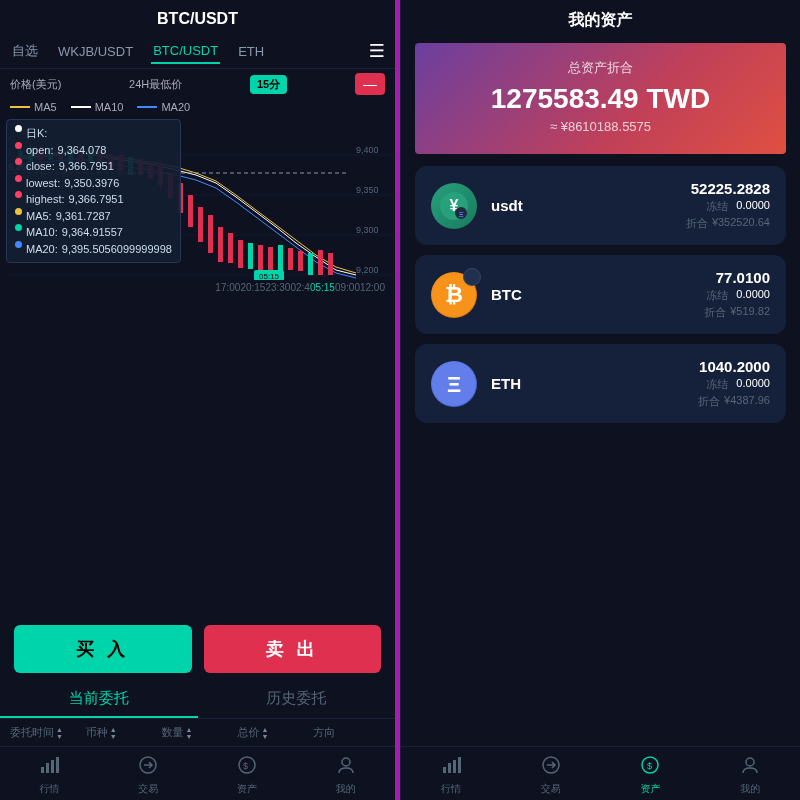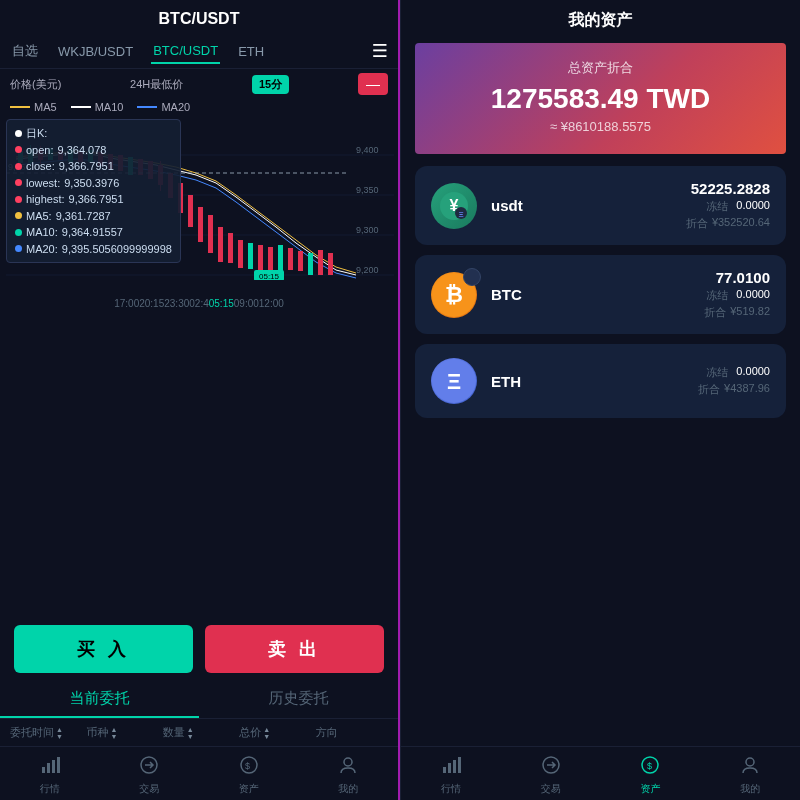--- a/index.html
+++ b/index.html
@@ -12,21 +12,21 @@
       overflow: hidden;
     }
 
     
     .left-panel {
       width: 400px;
       height: 800px;
       background: #0d1120;
       display: flex;
       flex-direction: column;
-      border-right: 2px solid #a21caf;
+      border-right: 5px solid #a21caf;
     }
 
     .left-header {
       text-align: center;
       color: #fff;
       font-size: 16px;
       padding: 10px 0 6px;
       font-weight: 600;
     }
 
@@ -120,21 +120,21 @@
       background: rgba(20,30,50,0.92);
       border: 1px solid #2a3555;
       padding: 5px 8px;
       border-radius: 4px;
       z-index: 10;
       min-width: 170px;
     }
 
     .tooltip-row {
       display: flex;
-      align-items: center;
+      align-items: flex-start;
       gap: 4px;
       font-size: 11px;
       color: #ccddf0;
       line-height: 1.5;
     }
 
     .dot {
       width: 7px;
       height: 7px;
       border-radius: 50%;
@@ -170,25 +170,24 @@
 
     
     .chart-svg-wrap {
       width: 100%;
       padding: 0 6px;
     }
 
     
     .time-labels {
       display: flex;
-      justify-content: center;
+      justify-content: flex-end;
       padding: 2px 10px;
       font-size: 10px;
       color: #556677;
-      margin-top: 16px;
     }
 
     
     .action-buttons {
       display: flex;
       gap: 12px;
       padding: 8px 14px;
     }
 
     .btn-buy {
@@ -771,20 +770,21 @@
     <div class="asset-card">
       <div class="coin-icon coin-icon-eth">
         <svg width="46" height="46" viewBox="0 0 46 46">
           <circle cx="23" cy="23" r="22" fill="#627eea"></circle>
           <text x="23" y="31" text-anchor="middle" fill="#fff" font-size="22" font-weight="bold">Ξ</text>
         </svg>
       </div>
       <div style="display:flex;align-items:center;gap:10px;flex:1;">
         <span class="coin-name">ETH</span>
         <div class="coin-details">
+          <span class="coin-amount">1040.2000</span>
           <div class="coin-frozen-row">
             <span class="coin-frozen-label">冻结</span>
             <span class="coin-frozen-value">0.0000</span>
           </div>
           <div class="coin-equiv-row">
             <span class="coin-equiv">折合</span>
             <span class="coin-equiv" style="margin-left:4px;">¥4387.96</span>
           </div>
         </div>
       </div>

